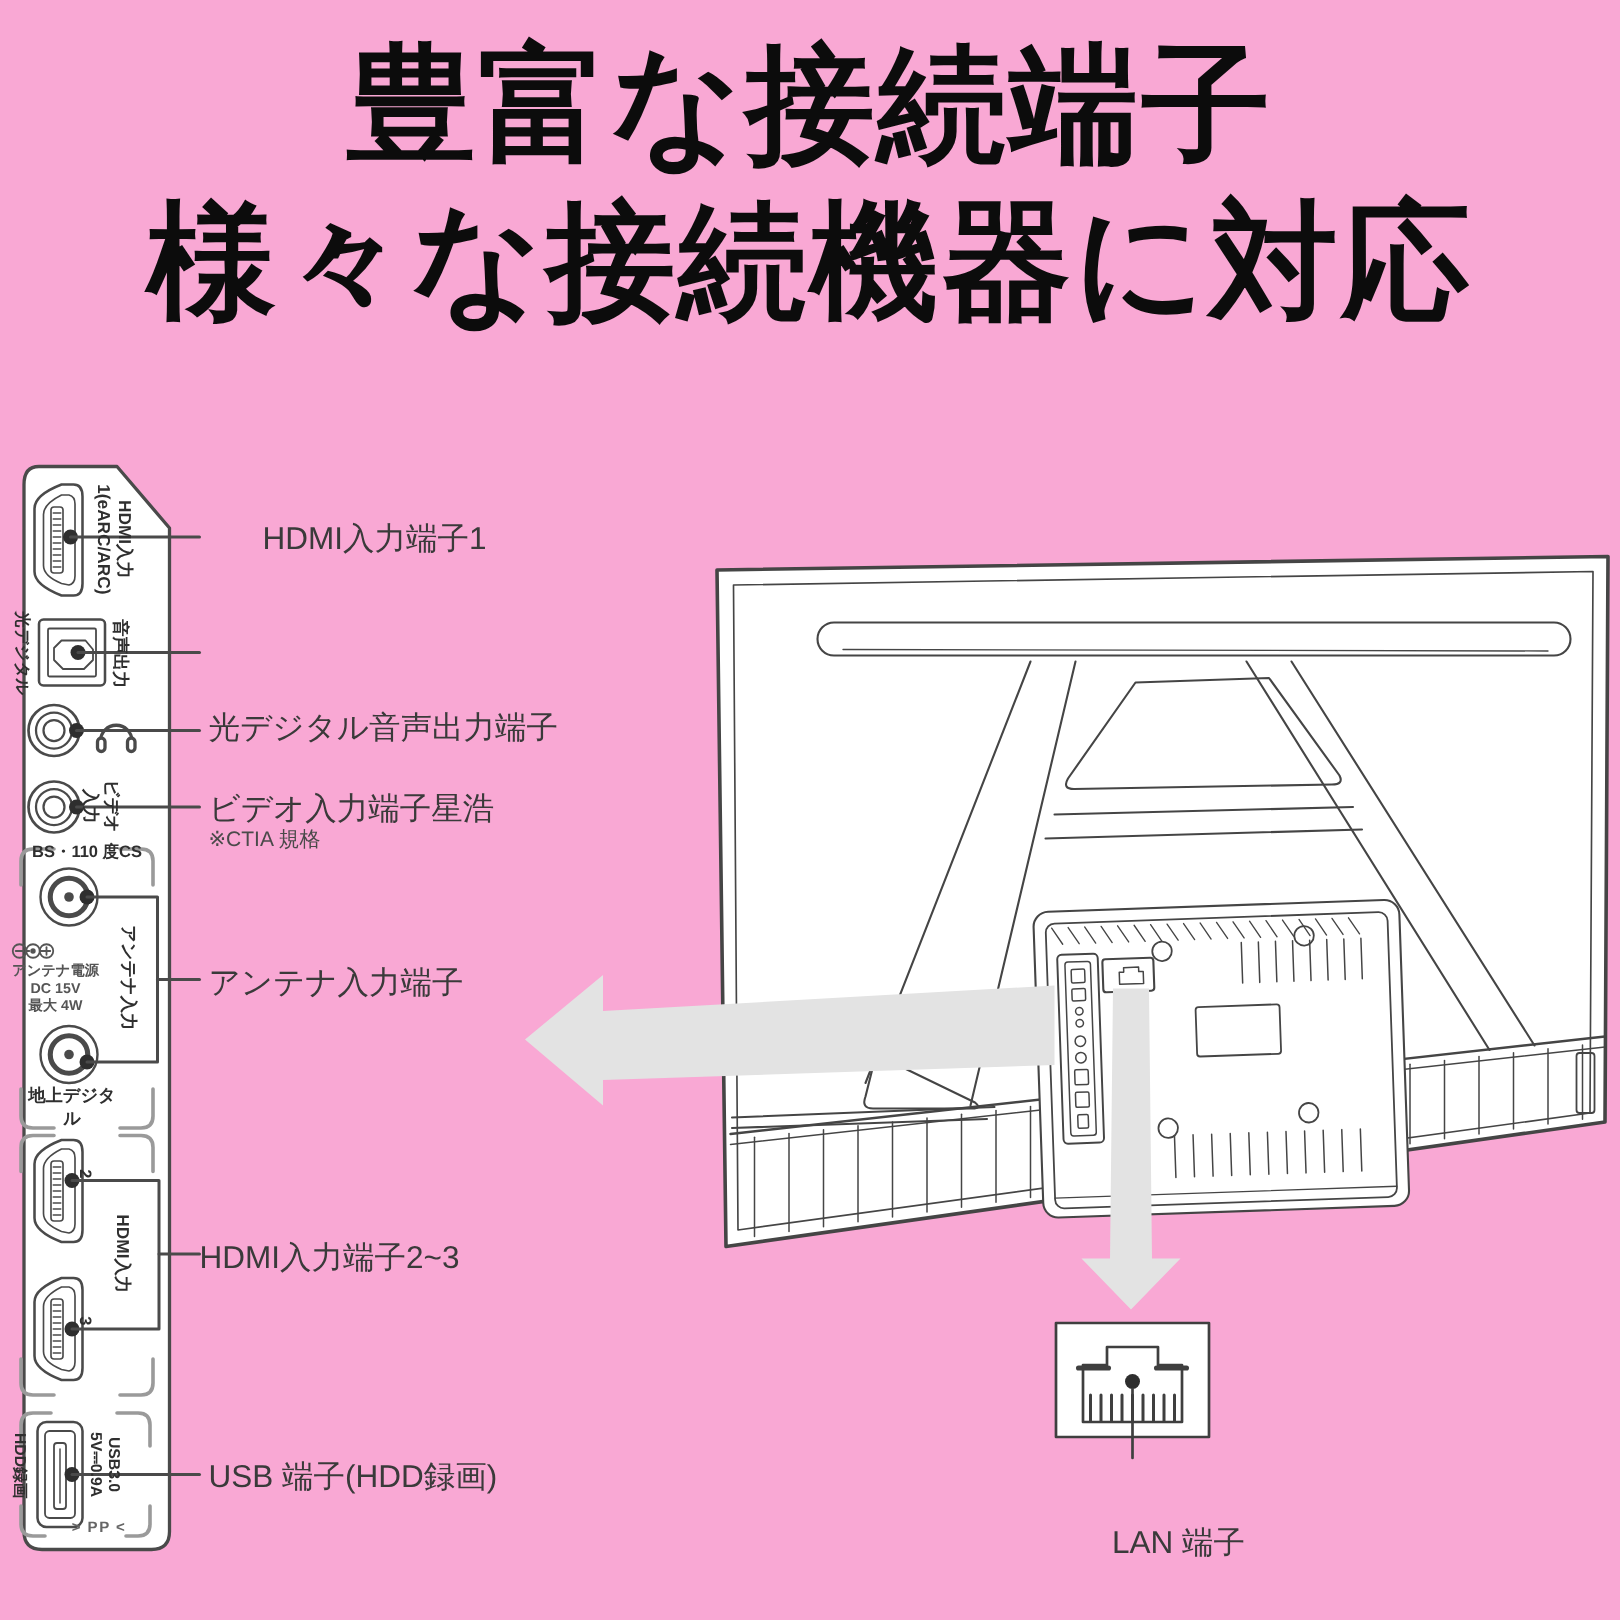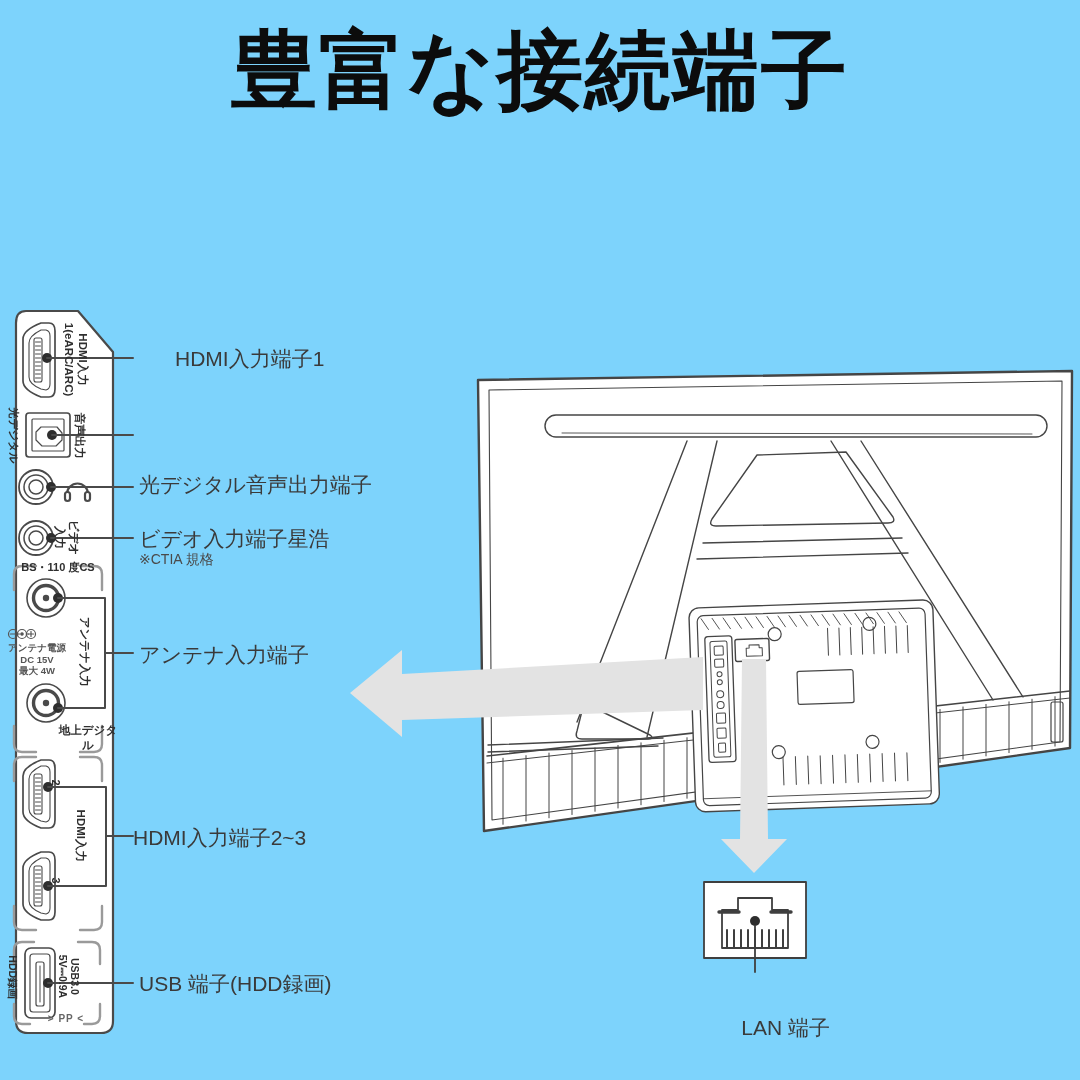--- a/index.html
+++ b/index.html
@@ -1,16 +1,16 @@
 <!DOCTYPE html>
 <html><head>
 <meta charset="utf-8">
 <style>
   html,body{margin:0;padding:0;background:#fff;}
-  #stage{position:relative;width:1080px;height:1080px;background:#7dd3fc;overflow:hidden;
+  #stage{position:relative;width:1080px;height:1080px;background:#f9a8d4;overflow:hidden;
          font-family:"Liberation Sans","DejaVu Sans",sans-serif;}
   .title{position:absolute;left:0;top:18px;width:1080px;text-align:center;
          font-weight:900;font-size:86px;line-height:1.22;letter-spacing:2px;color:#0c0c0c;white-space:nowrap;}
   .lbl{position:absolute;font-size:21px;color:#3a3a3a;white-space:nowrap;}
   .note{position:absolute;font-size:14px;color:#4a4a4a;white-space:nowrap;}
   .rot{position:absolute;transform:rotate(90deg);white-space:pre-line;text-align:center;
        color:#2f2f2f;font-weight:600;line-height:1.18;}
   .flat{position:absolute;white-space:pre-line;text-align:center;color:#2f2f2f;font-weight:600;}
   svg{position:absolute;left:0;top:0;}
 </style>
@@ -309,20 +309,21 @@
           <line x1="776" y1="930" x2="776" y2="947"></line>
           <line x1="783" y1="930" x2="783" y2="947"></line>
         </g>
       <circle cx="755" cy="921" r="5" fill="#2e2e2e" stroke="none"></circle>
       <line x1="755" y1="926" x2="755" y2="972" stroke-width="1.8"></line>
     </g>
   </svg>
 
   <div class="title">
     <div>豊富な接続端子</div>
+    <div>様々な接続機器に対応</div>
   </div>
 
   <div class="lbl" style="left:139px;top:345px;margin-left:36px;">HDMI入力端子1</div>
   <div class="lbl" style="left:139px;top:447px;margin-top:24px;">光デジタル音声出力端子</div>
   <div class="lbl" style="left:139px;top:525px;">ビデオ入力端子星浩</div>
   <div class="note" style="left:139px;top:551px;">※CTIA 規格</div>
   <div class="lbl" style="left:139px;top:641px;">アンテナ入力端子</div>
   <div class="lbl" style="left:133px;top:824px;">HDMI入力端子2~3</div>
   <div class="lbl" style="left:139px;top:970px;">USB 端子(HDD録画)</div>
   <div class="lbl" style="left:680px;top:976px;width:150px;text-align:right;margin-top:38px;">LAN 端子</div>
@@ -338,15 +339,15 @@
   <div class="rot" style="left:50px;top:874px;width:12px;font-size:11px;">3</div>
   <div class="rot" style="left:48px;top:829px;width:64px;font-size:11.5px;">HDMI入力</div>
   <div class="rot" style="left:35px;top:964px;width:68px;font-size:10.5px;">USB3.0
 5V⎓0.9A</div>
   <div class="rot" style="left:-14px;top:971px;width:54px;font-size:10.5px;">HDD録画</div>
 
   <div class="flat" style="left:14px;top:560px;width:88px;font-size:11px;font-weight:700;">BS・110 度CS</div>
   <div class="flat" style="left:8px;top:642px;width:58px;font-size:9.5px;line-height:11.5px;color:#555;">アンテナ電源
 DC 15V
 最大 4W</div>
-  <div class="flat" style="left:14px;top:723px;width:68px;font-size:11.5px;font-weight:700;padding-left:40px;">地上デジタル</div>
+  <div class="flat" style="left:14px;top:723px;width:68px;font-size:11.5px;font-weight:700;">地上デジタル</div>
   <div class="flat" style="left:37px;top:1013px;width:58px;font-size:10px;color:#666;letter-spacing:1px;">&gt; PP &lt;</div>
 </div>
 
 </body></html>

